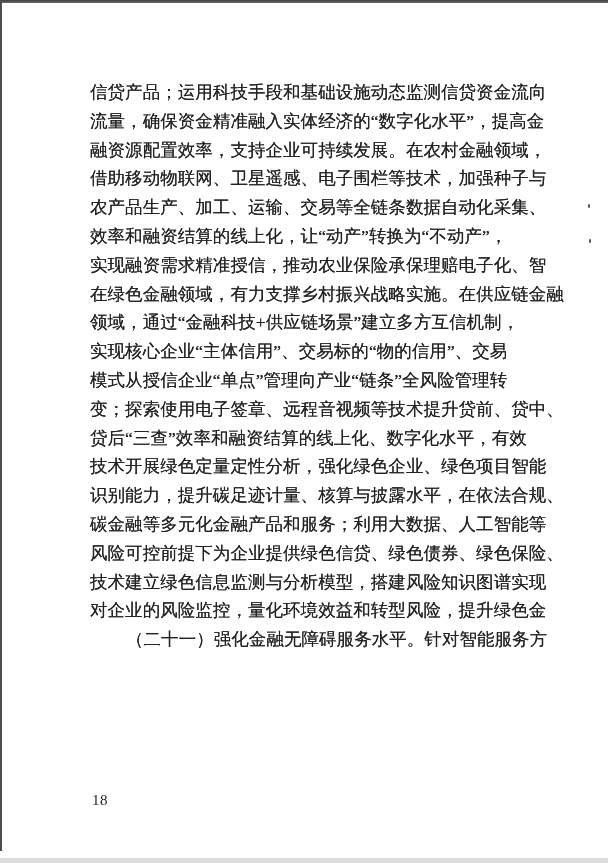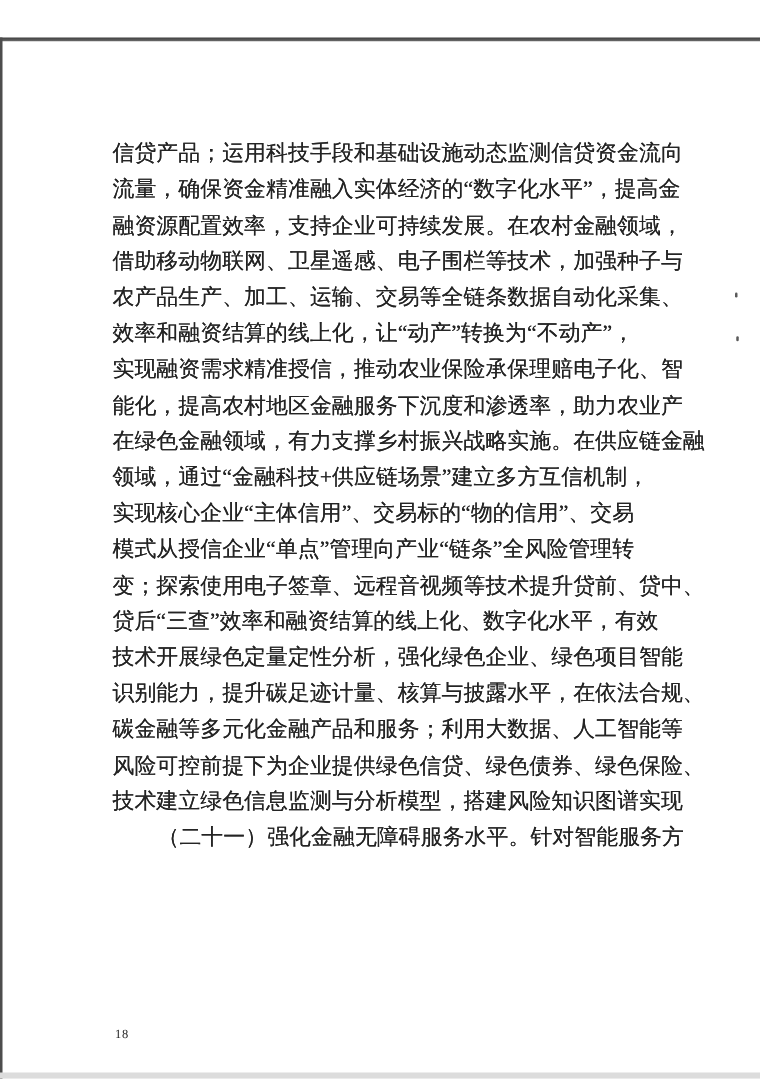--- a/index.html
+++ b/index.html
@@ -11,21 +11,20 @@
     height: 863px;
     background: #ffffff;
     position: relative;
     overflow: hidden;
     font-family: "Liberation Serif", serif;
   }
   .page {
     position: absolute;
     inset: 0;
     background: #ffffff;
-    margin-top: 30px;
   }
   
   .edge-top {
     position: absolute;
     top: 0; left: 0;
     width: 608px; height: 3px;
     background: linear-gradient(#3f3f3f, #6a6a6a);
   }
   .edge-left {
     position: absolute;
@@ -65,21 +64,21 @@
     font-family: "Liberation Serif", serif;
     text-shadow: 0 0 0.4px #3a3a3a; 
   }
   .heading-line {
     padding-left: 36px;
   }
   .page-number {
     position: absolute;
     left: 92px;
     top: 792px;
-    font-size: 10px;
+    font-size: 15px;
     color: #1f1f1f;
     letter-spacing: 0.5px;
     font-family: "Liberation Serif", serif;
   }
 </style>
 </head>
 <body>
 
 <div class="page">
 
@@ -90,30 +89,30 @@
   <div class="speck speck-2"></div>
 
   <div class="text-block">
     <div class="line">信贷产品；运用科技手段和基础设施动态监测信贷资金流向</div>
     <div class="line">流量，确保资金精准融入实体经济的“数字化水平”，提高金</div>
     <div class="line">融资源配置效率，支持企业可持续发展。在农村金融领域，</div>
     <div class="line">借助移动物联网、卫星遥感、电子围栏等技术，加强种子与</div>
     <div class="line">农产品生产、加工、运输、交易等全链条数据自动化采集、</div>
     <div class="line">效率和融资结算的线上化，让“动产”转换为“不动产”，</div>
     <div class="line">实现融资需求精准授信，推动农业保险承保理赔电子化、智</div>
-    <div class="line">能化，提高农村地区金融服务下沉度和渗透率，助力农业产</div>
     <div class="line">在绿色金融领域，有力支撑乡村振兴战略实施。在供应链金融</div>
     <div class="line">领域，通过“金融科技+供应链场景”建立多方互信机制，</div>
     <div class="line">实现核心企业“主体信用”、交易标的“物的信用”、交易</div>
     <div class="line">模式从授信企业“单点”管理向产业“链条”全风险管理转</div>
     <div class="line">变；探索使用电子签章、远程音视频等技术提升贷前、贷中、</div>
     <div class="line">贷后“三查”效率和融资结算的线上化、数字化水平，有效</div>
     <div class="line">技术开展绿色定量定性分析，强化绿色企业、绿色项目智能</div>
     <div class="line">识别能力，提升碳足迹计量、核算与披露水平，在依法合规、</div>
     <div class="line">碳金融等多元化金融产品和服务；利用大数据、人工智能等</div>
     <div class="line">风险可控前提下为企业提供绿色信贷、绿色债券、绿色保险、</div>
     <div class="line">技术建立绿色信息监测与分析模型，搭建风险知识图谱实现</div>
+    <div class="line">对企业的风险监控，量化环境效益和转型风险，提升绿色金</div>
     <div class="line heading-line">（二十一）强化金融无障碍服务水平。针对智能服务方</div>
   </div>
 
   <div class="page-number">18</div>
 
 </div>
 
 </body></html>

